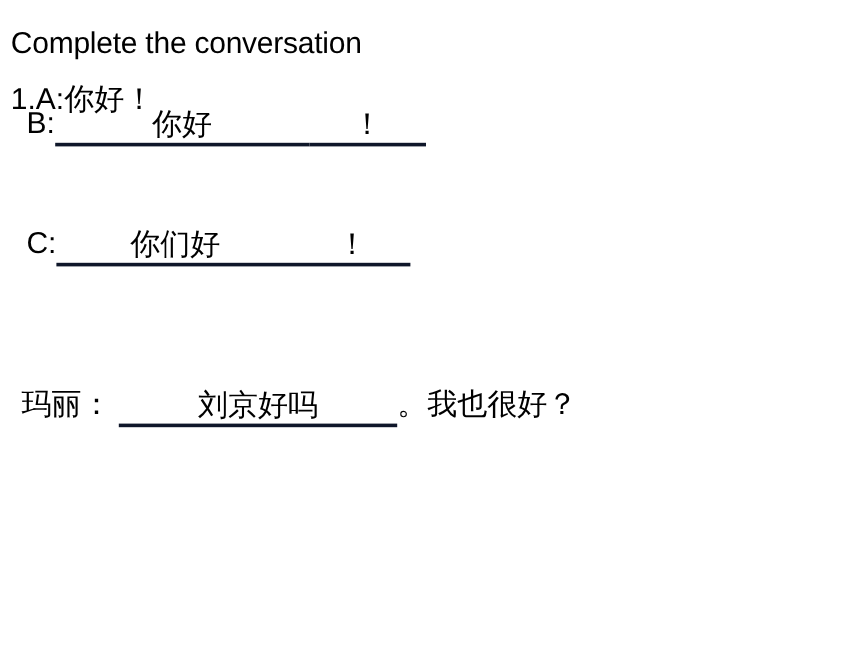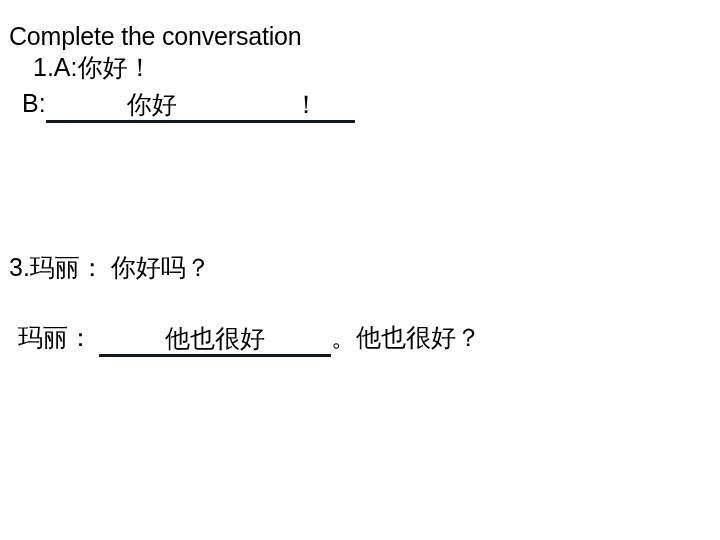--- a/index.html
+++ b/index.html
@@ -33,21 +33,21 @@
     letter-spacing: -0.2px;
     white-space: nowrap;
   }
   .line {
     position: absolute;
     white-space: nowrap;
     font-size: 25px;
     line-height: 30px;
   }
   
-  .l1a { left: 9px;  top: 52px; margin-left: 24px; }
+  .l1a { left: 9px;  top: 68px; }
   .l1b { left: 22px; top: 88px; }
   
   .l2a { left: 9px;  top: 152px; }
   .l2c { left: 22px; top: 188px; }
   
   .l3a { left: 9px;  top: 252px; }
   .l3b { left: 18px; top: 286px; }
   .l3c { left: 18px; top: 322px; }
   .l3d { left: 18px; top: 360px; }
 
@@ -90,24 +90,24 @@
 
   <div class="title lat">Complete the conversation</div>
 
   <div class="line l1a">
     <span class="lat">1.</span><span class="lat">A:</span><span class="cjk">你好！</span>
   </div>
   <div class="line l1b">
     <span class="lat">B:</span><span class="blank w1"><span class="blank-text">你好</span></span><span class="blank w6"><span class="blank-text tail">！</span></span>
   </div>
 
-
-  <div class="line l3a">
-    <span class="lat">3.</span><span class="cjk">玛丽：</span><span class="sep"></span><span class="cjk">你好吗？</span>
+  <div class="line l2c">
+    <span class="lat">C:</span><span class="blank w2"><span class="blank-text">你们好</span></span><span class="blank w6"><span class="blank-text tail">！</span></span>
   </div>
 
 
+
   <div class="line l3c">
-    <span class="cjk">玛丽：</span><span class="sep"></span><span class="blank w4"><span class="blank-text">他也很好</span></span><span class="tail">。</span><span class="cjk">他也很好？</span>
+    <span class="cjk">玛丽：</span><span class="sep"></span><span class="blank w4"><span class="blank-text">刘京好吗</span></span><span class="tail">。</span><span class="cjk">我也很好？</span>
   </div>
 
 
 </div>
 
 </body></html>

